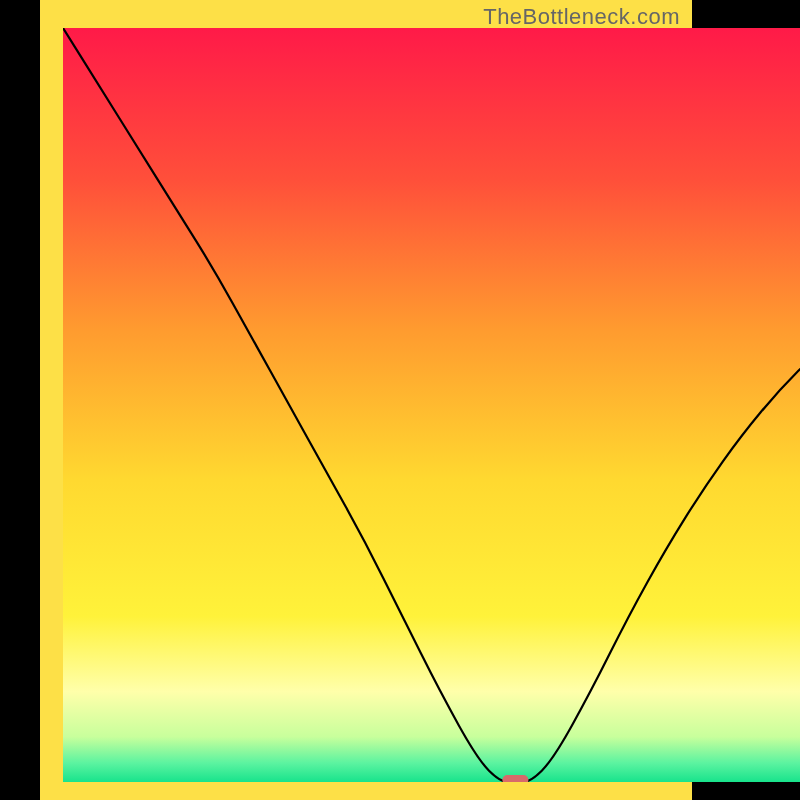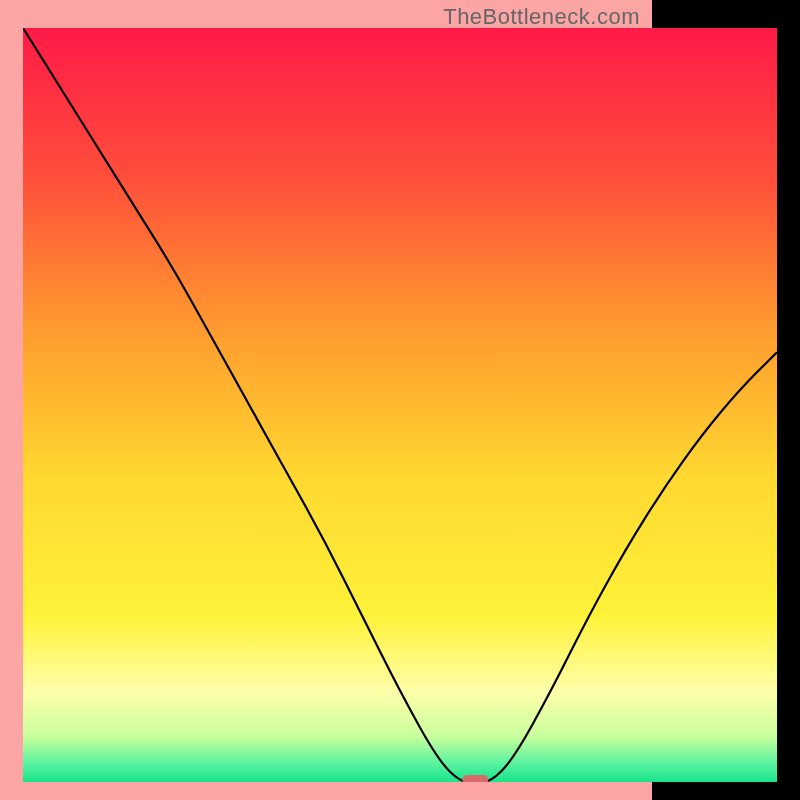--- a/index.html
+++ b/index.html
@@ -8,21 +8,22 @@
     width: 800px;
     height: 800px;
     overflow: hidden;
     background: #000;
     font-family: Arial, Helvetica, sans-serif;
   }
   .frame {
     position: relative;
     width: 652px;
     height: 800px;
-    background: #fca5a5;
+    background: #fde047;
+    margin-left: 40px;
   }
   .watermark {
     position: absolute;
     top: 4px;
     right: 12px;
     color: #666;
     font-size: 22px;
     font-weight: 500;
     letter-spacing: 0.5px;
     z-index: 20;

